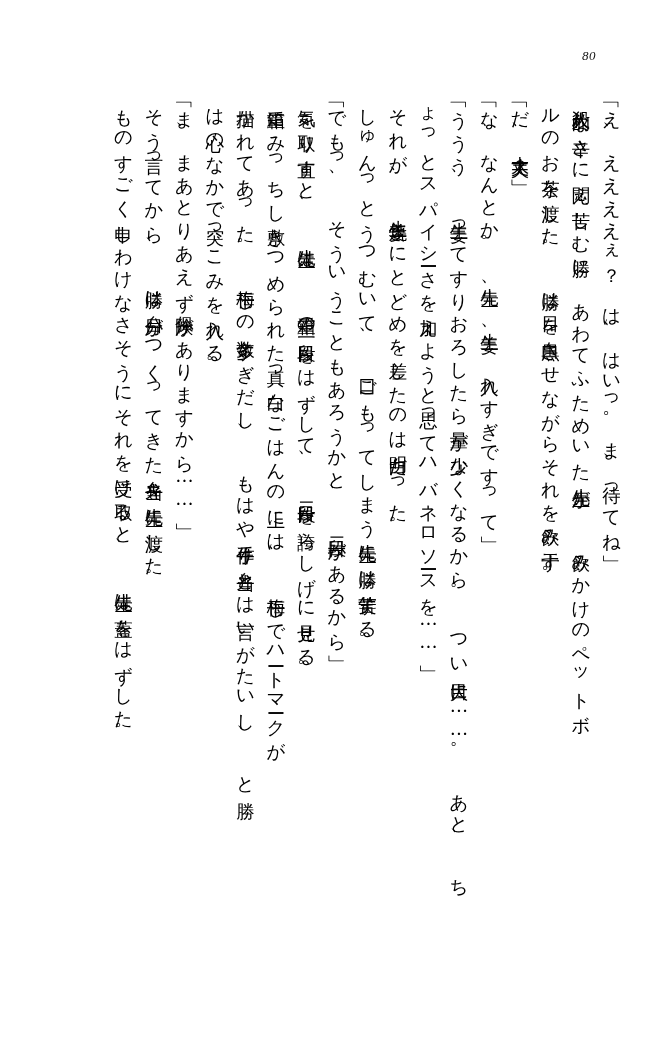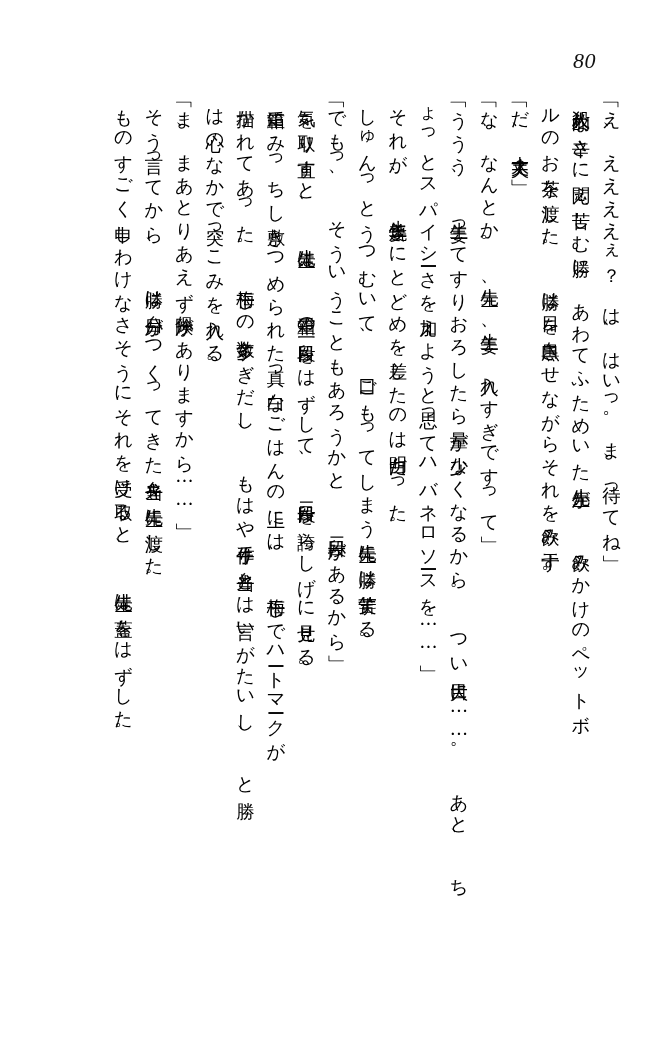--- a/index.html
+++ b/index.html
@@ -20,21 +20,21 @@
     position: absolute;
     inset: 0;
     background: #ffffff;
   }
 
   
   .page-number {
     position: absolute;
     top: 48px;
     right: 72px;
-    font-size: 22px;
+    font-size: 13px;
     font-style: italic;
     font-family: "Liberation Serif", "DejaVu Serif", serif;
     letter-spacing: 0.5px;
     color: #111111;
   }
 
   
   .text-block {
     position: absolute;
     top: 96px;

